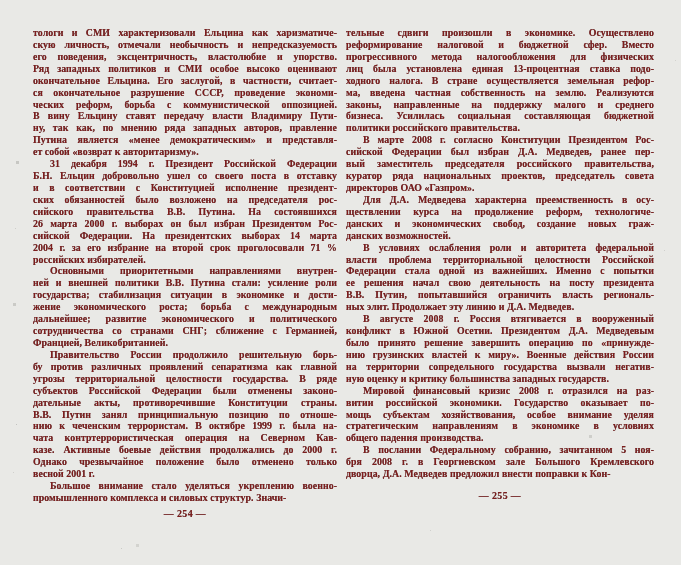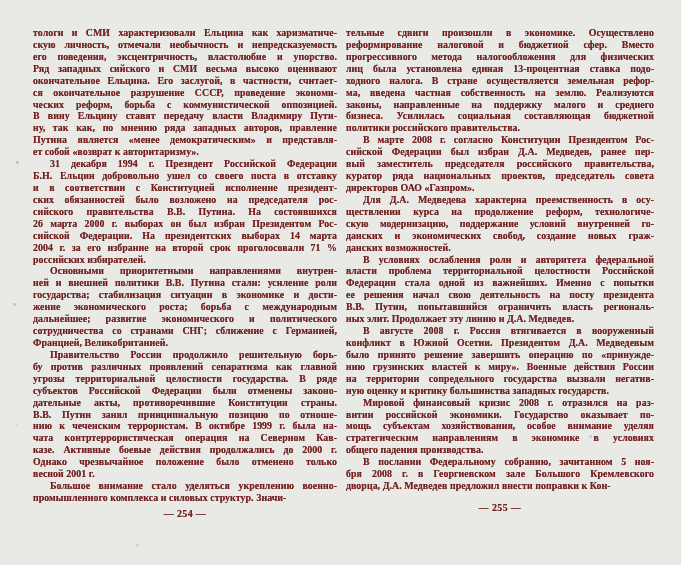--- a/index.html
+++ b/index.html
@@ -63,21 +63,21 @@
 <body>
 
 <div class="scan">
   <div class="specks"></div>
 
   <div class="textblock" id="tb-left">
     <div class="lines">
         <div class="line">тологи и СМИ характеризовали Ельцина как харизматиче-</div>
         <div class="line">скую личность, отмечали необычность и непредсказуемость</div>
         <div class="line">его поведения, эксцентричность, властолюбие и упорство.</div>
-        <div class="line">Ряд западных сийского и СМИ весьма высоко оценивают</div>
+        <div class="line">Ряд западных политиков и СМИ особое высоко оценивают</div>
         <div class="line">окончательное Ельцина. Его заслугой, в частности, считает-</div>
         <div class="line">ся окончательное разрушение СССР, проведение экономи-</div>
         <div class="line">ческих реформ, борьба с коммунистической оппозицией.</div>
         <div class="line">В вину Ельцину ставят передачу власти Владимиру Пути-</div>
         <div class="line">ну, так как, по мнению ряда западных авторов, правление</div>
         <div class="line">Путина является «менее демократическим» и представля-</div>
         <div class="line para-end">ет собой «возврат к авторитаризму».</div>
         <div class="line indent">31 декабря 1994 г. Президент Российской Федерации</div>
         <div class="line">Б.Н. Ельцин добровольно ушел со своего поста в отставку</div>
         <div class="line">и в соответствии с Конституцией исполнение президент-</div>
@@ -122,21 +122,20 @@
         <div class="line">законы, направленные на поддержку малого и среднего</div>
         <div class="line">бизнеса. Усилилась социальная составляющая бюджетной</div>
         <div class="line para-end">политики российского правительства.</div>
         <div class="line indent">В марте 2008 г. согласно Конституции Президентом Рос-</div>
         <div class="line">сийской Федерации был избран Д.А. Медведев, ранее пер-</div>
         <div class="line">вый заместитель председателя российского правительства,</div>
         <div class="line">куратор ряда национальных проектов, председатель совета</div>
         <div class="line para-end">директоров ОАО «Газпром».</div>
         <div class="line indent">Для Д.А. Медведева характерна преемственность в осу-</div>
         <div class="line">ществлении курса на продолжение реформ, технологиче-</div>
-        <div class="line">скую модернизацию, поддержание условий внутренней го-</div>
         <div class="line">данских и экономических свобод, создание новых граж-</div>
         <div class="line para-end">данских возможностей.</div>
         <div class="line indent">В условиях ослабления роли и авторитета федеральной</div>
         <div class="line">власти проблема территориальной целостности Российской</div>
         <div class="line">Федерации стала одной из важнейших. Именно с попытки</div>
         <div class="line">ее решения начал свою деятельность на посту президента</div>
         <div class="line">В.В. Путин, попытавшийся ограничить власть региональ-</div>
         <div class="line para-end">ных элит. Продолжает эту линию и Д.А. Медведев.</div>
         <div class="line indent">В августе 2008 г. Россия втягивается в вооруженный</div>
         <div class="line">конфликт в Южной Осетии. Президентом Д.А. Медведевым</div>

